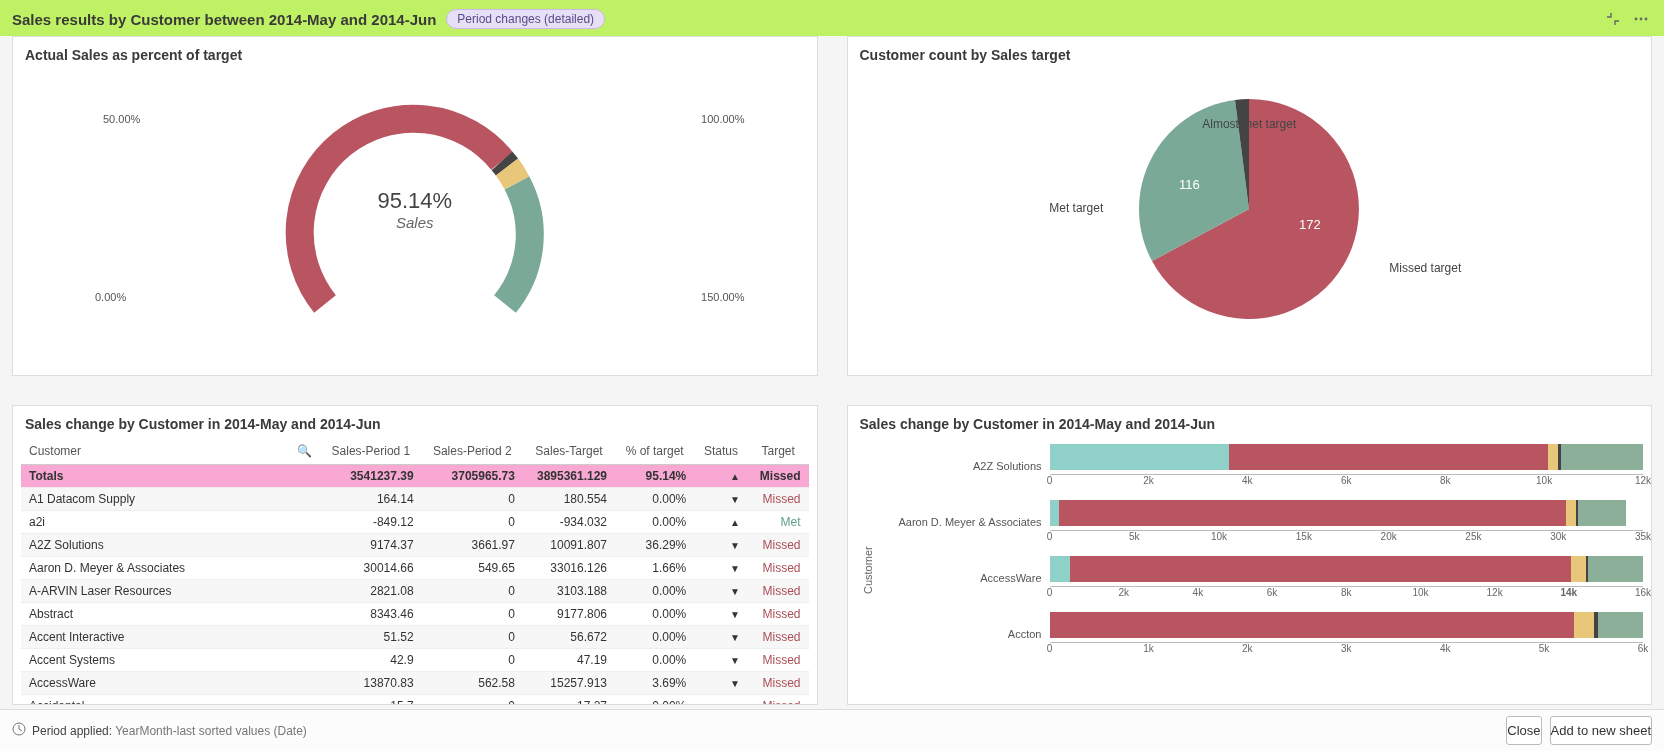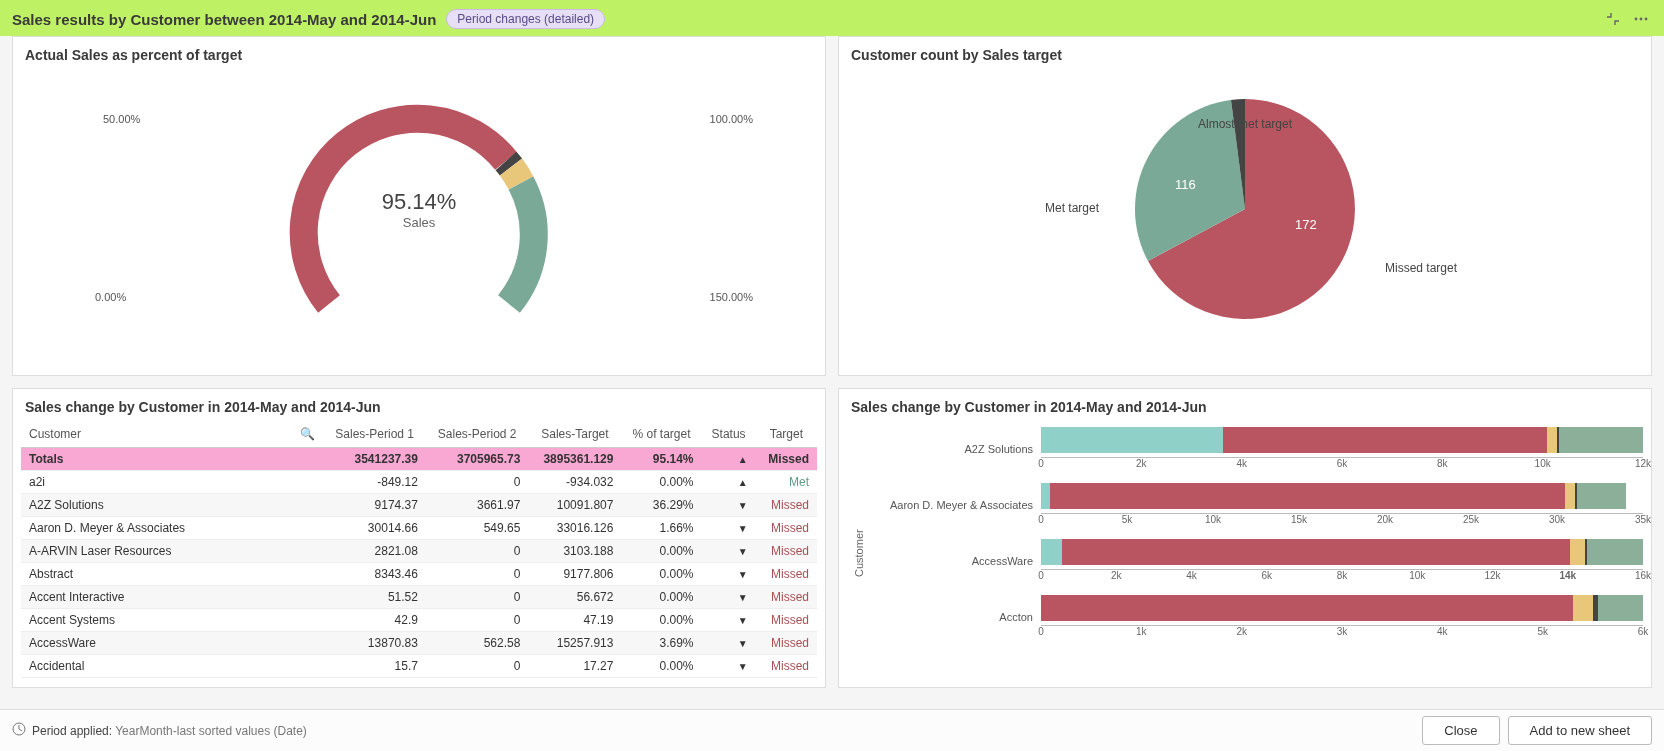--- a/index.html
+++ b/index.html
@@ -36,21 +36,21 @@
   .header-spacer { flex: 1; }
   .header-icon {
     width: 22px; height: 22px;
     display: flex; align-items:center; justify-content:center;
     color: #666; cursor: pointer; margin-left:6px;
   }
   .grid {
     display: grid;
     grid-template-columns: 1fr 1fr;
     grid-template-rows: 340px 300px;
-    gap: 12px;
+    gap: 29px;
     padding: 0 12px 8px 12px;
   }
   .panel {
     background: #fff;
     border: 1px solid #ddd;
     padding: 8px 8px;
     overflow: hidden;
     position: relative;
   }
   .panel-title {
@@ -58,21 +58,21 @@
     font-weight: 600;
     color: #3a3a3a;
     margin-bottom: 4px;
     padding: 2px 4px;
   }
   
   .gauge-wrap { width:100%; height:280px; display:flex; align-items:center; justify-content:center; position:relative;}
   .gauge-label { position:absolute; font-size:11px; color:#555;}
   .gauge-center { text-align:center; }
   .gauge-value { font-size: 22px; font-weight: 400; color:#444;}
-  .gauge-sub { font-size: 13px; color:#666;}
+  .gauge-sub { font-size: 15px; color:#666;font-style:italic;}
 
   
   .pie-wrap {width:100%; height:280px; position:relative; display:flex; align-items:center; justify-content:center;}
   .pie-label { position:absolute; font-size:12px; color:#444;margin-top:42px; }
 
   
   .tbl { width:100%; border-collapse: collapse; font-size:12px;}
   .tbl th { text-align:left; padding:6px 8px; border-bottom:1px solid #ccc; font-weight:400; color:#555; background:#fff;}
   .tbl th.r { text-align:center;}
   .tbl td { padding:4px 8px; border-bottom:1px solid #eee; }
@@ -103,21 +103,21 @@
 
   
   .footer {
     position:absolute; bottom:0; left:0; right:0;
     height:42px; background:#fcfcfc; border-top:1px solid #ddd;
     display:flex; align-items:center; padding:0 12px;
   }
   .footer-icon { color:#777; margin-right:6px;}
   .footer-label { color:#444;}
   .footer-spacer{flex:1;}
-  .btn { border:1px solid #bbb; background:#fff; padding:6px 21px; border-radius:3px; margin-left:8px; cursor:pointer; font-size:13px; color:#333;}
+  .btn { border:1px solid #bbb; background:#fff; padding:6px 0; border-radius:3px; margin-left:8px; cursor:pointer; font-size:13px; color:#333;}
 </style>
 </head>
 <body>
 
 <div class="header">
   <span class="header-title">Sales results by Customer between 2014-May and 2014-Jun</span>
   <span class="badge">Period changes (detailed)</span>
   <div class="header-spacer"></div>
   <div class="header-icon">
     <svg width="14" height="14" viewBox="0 0 14 14">
@@ -197,20 +197,29 @@
       <tbody id="tbl-body">
           <tr class="totals">
             <td>Totals</td>
             <td class="r">3541237.39</td>
             <td class="r">3705965.73</td>
             <td class="r">3895361.129</td>
             <td class="r">95.14%</td>
             <td class="r"><span class="arrow">▲</span></td>
             <td class="r">Missed</td>
           </tr>
+          <tr class="alt">
+            <td>A1 Datacom Supply</td>
+            <td class="r">164.14</td>
+            <td class="r">0</td>
+            <td class="r">180.554</td>
+            <td class="r">0.00%</td>
+            <td class="r"><span class="arrow">▼</span></td>
+            <td class="r status-missed">Missed</td>
+          </tr>
           <tr>
             <td>a2i</td>
             <td class="r">-849.12</td>
             <td class="r">0</td>
             <td class="r">-934.032</td>
             <td class="r">0.00%</td>
             <td class="r"><span class="arrow">▲</span></td>
             <td class="r status-met">Met</td>
           </tr>
           <tr class="alt">

